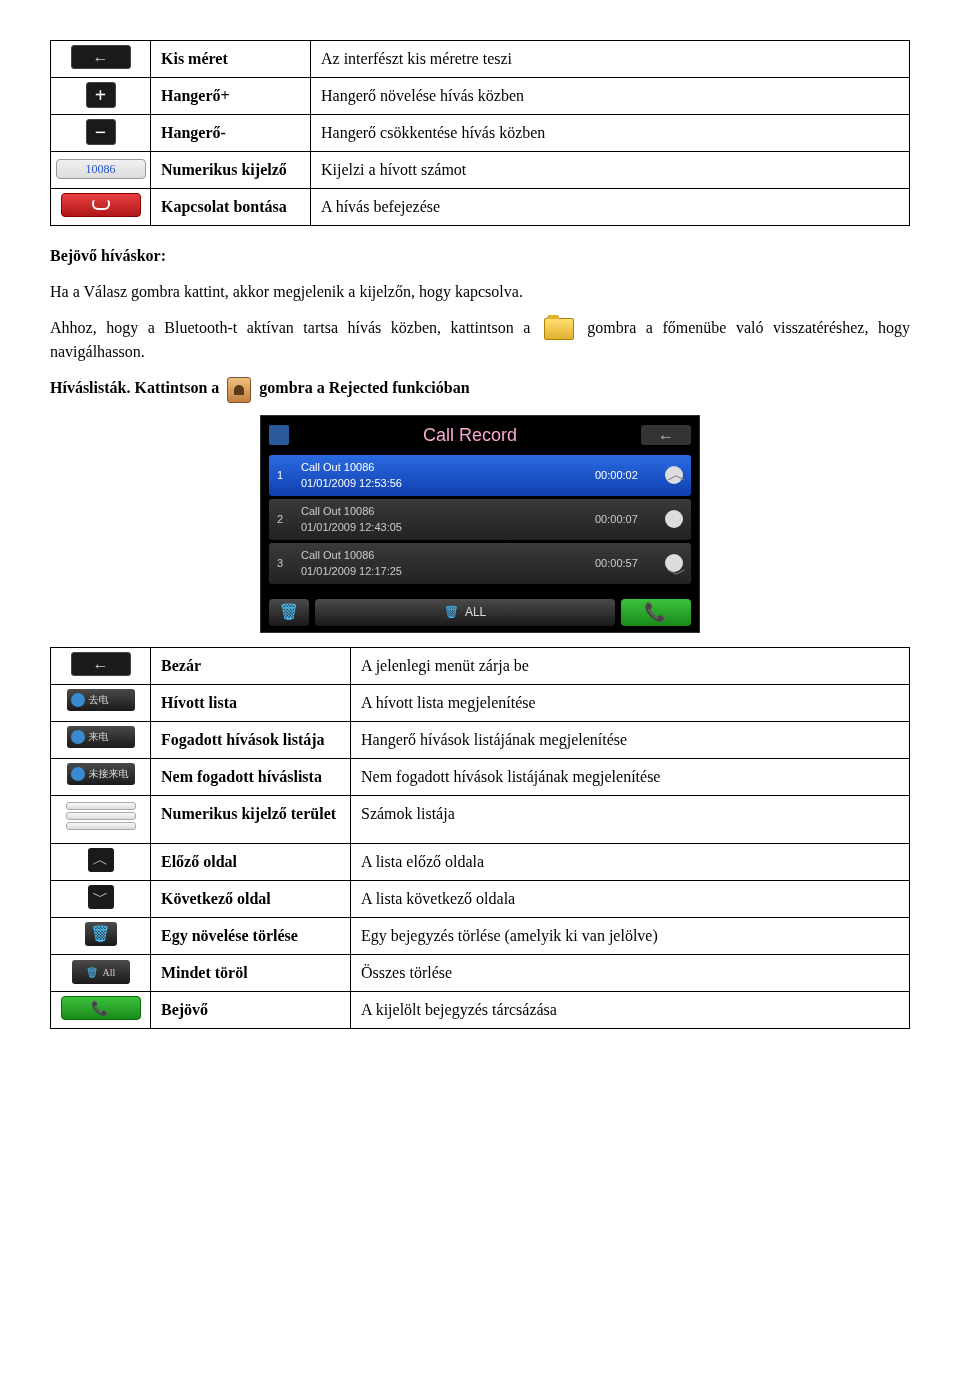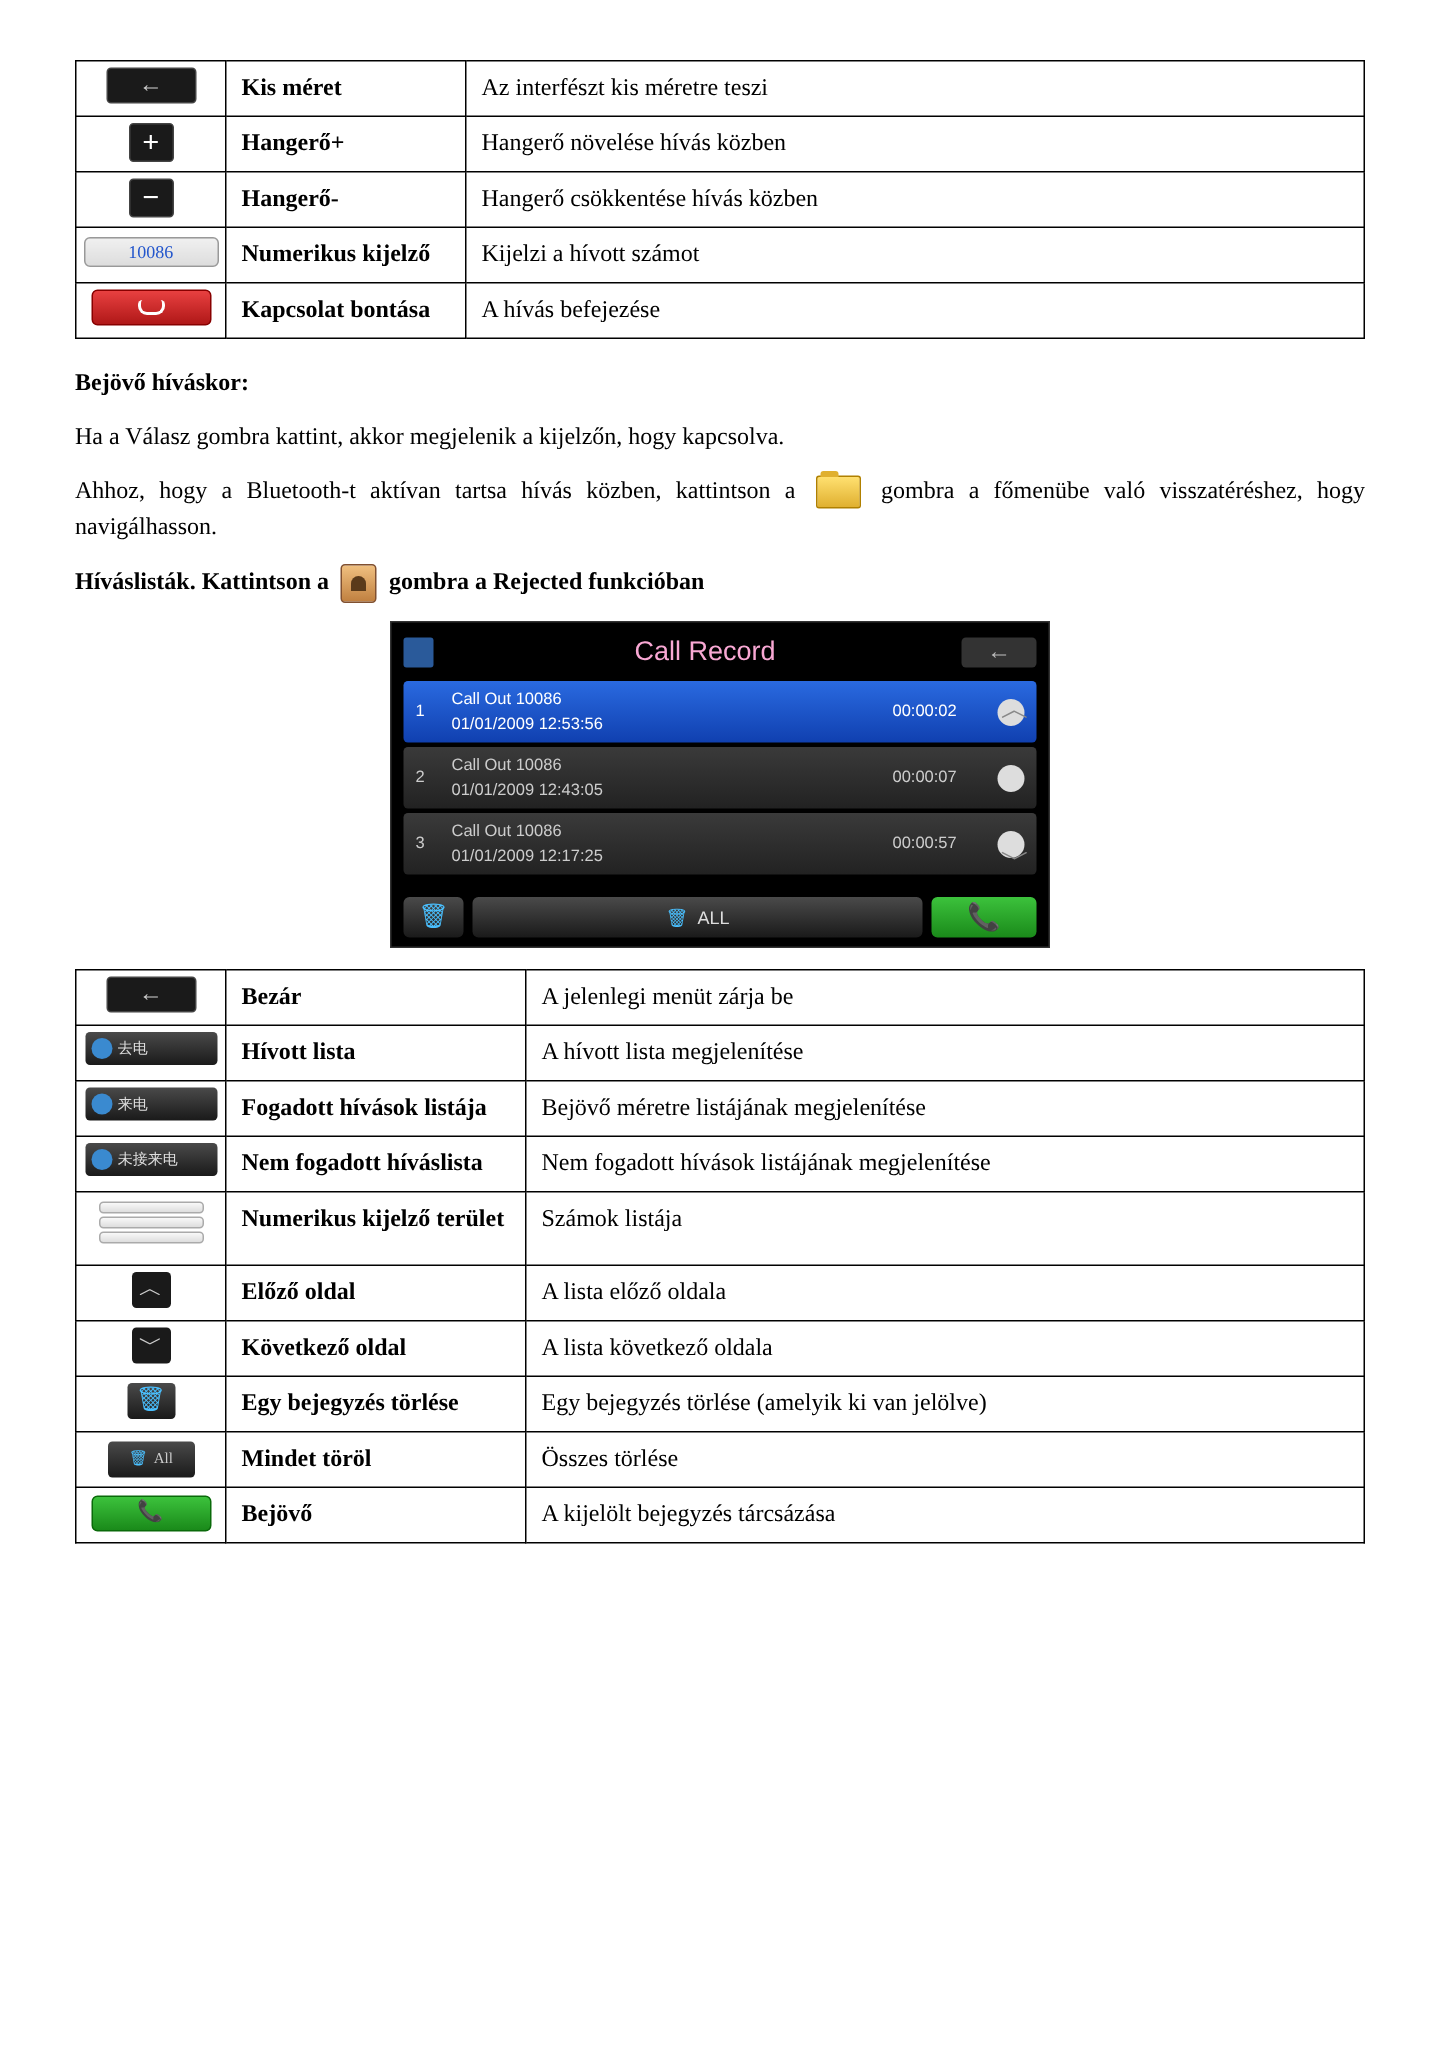--- a/index.html
+++ b/index.html
@@ -41,21 +41,21 @@
   .ss-row .clock { width: 18px; height: 18px; background: #ddd; border-radius: 50%; }
   .ss-wrap { position: relative; }
   .ss-arrows { position: absolute; right: 12px; top: 0; display: flex; flex-direction: column; justify-content: space-between; height: 100%; padding: 4px 0; }
   .ss-arrow { color: #888; font-size: 20px; }
   .ss-bottom { display: flex; padding: 6px 8px; gap: 6px; align-items: stretch; }
   .ss-trash { width: 40px; background: linear-gradient(#4a4a4a,#1a1a1a); border-radius: 4px; display: flex; align-items: center; justify-content: center; color: #4ac0ff; }
   .ss-all { flex: 1; background: linear-gradient(#4a4a4a,#1a1a1a); border-radius: 4px; display: flex; align-items: center; justify-content: center; gap: 6px; font-size: 12px; color: #ddd; }
   .ss-call { width: 70px; background: linear-gradient(#3cc23c,#1a8a1a); border-radius: 4px; display: flex; align-items: center; justify-content: center; color: #fff; font-size: 18px; }
 
   
-  .btn-callout { background: linear-gradient(#4a4a4a,#1a1a1a); border-radius: 3px; width: 88px; height: 22px; display: inline-flex; align-items: center; justify-content: flex-start; padding-left: 4px; gap: 4px; font-size: 10px; color: #ddd; }
+  .btn-callout { background: linear-gradient(#4a4a4a,#1a1a1a); border-radius: 3px; width: 68px; height: 22px; display: inline-flex; align-items: center; justify-content: flex-start; padding-left: 4px; gap: 4px; font-size: 10px; color: #ddd; }
   .mini-phone { width: 14px; height: 14px; background: #3a8ad0; border-radius: 50%; }
   .numeric-rows { width: 70px; display: inline-block; }
   .numeric-rows div { background: linear-gradient(#f8f8f8,#ddd); border: 1px solid #aaa; border-radius: 3px; height: 8px; margin: 2px 0; }
   .arrow-box { background: #1a1a1a; border-radius: 3px; width: 26px; height: 24px; display: inline-flex; align-items: center; justify-content: center; color: #ccc; font-size: 16px; }
   .trash-box { background: linear-gradient(#4a4a4a,#1a1a1a); border-radius: 3px; width: 32px; height: 24px; display: inline-flex; align-items: center; justify-content: center; color: #4ac0ff; }
   .trashall-box { background: linear-gradient(#4a4a4a,#1a1a1a); border-radius: 3px; width: 58px; height: 24px; display: inline-flex; align-items: center; justify-content: center; color: #ccc; gap: 4px; font-size: 10px; }
 </style>
 </head>
 <body>
 
@@ -170,21 +170,21 @@
           </span></td>
     <td class="bold">Hívott lista</td>
     <td>A hívott lista megjelenítése</td>
   </tr>
   <tr>
     <td class="icon-cell"><span class="btn-callout">
             <span class="mini-phone"></span>
             <span>来电</span>
           </span></td>
     <td class="bold">Fogadott hívások listája</td>
-    <td>Bejövő méretre listájának megjelenítése</td>
+    <td>Hangerő hívások listájának megjelenítése</td>
   </tr>
   <tr>
     <td class="icon-cell"><span class="btn-callout">
             <span class="mini-phone"></span>
             <span>未接来电</span>
           </span></td>
     <td class="bold">Nem fogadott híváslista</td>
     <td>Nem fogadott hívások listájának megjelenítése</td>
   </tr>
   <tr>
@@ -197,21 +197,21 @@
     <td class="bold">Előző oldal</td>
     <td>A lista előző oldala</td>
   </tr>
   <tr>
     <td class="icon-cell"><span class="arrow-box">﹀</span></td>
     <td class="bold">Következő oldal</td>
     <td>A lista következő oldala</td>
   </tr>
   <tr>
     <td class="icon-cell"><span class="trash-box">🗑</span></td>
-    <td class="bold">Egy bejegyzés törlése</td>
+    <td class="bold">Egy növelése törlése</td>
     <td>Egy bejegyzés törlése (amelyik ki van jelölve)</td>
   </tr>
   <tr>
     <td class="icon-cell"><span class="trashall-box">
             <span style="color:#4ac0ff;">🗑</span>
             <span>All</span>
           </span></td>
     <td class="bold">Mindet töröl</td>
     <td>Összes törlése</td>
   </tr>

